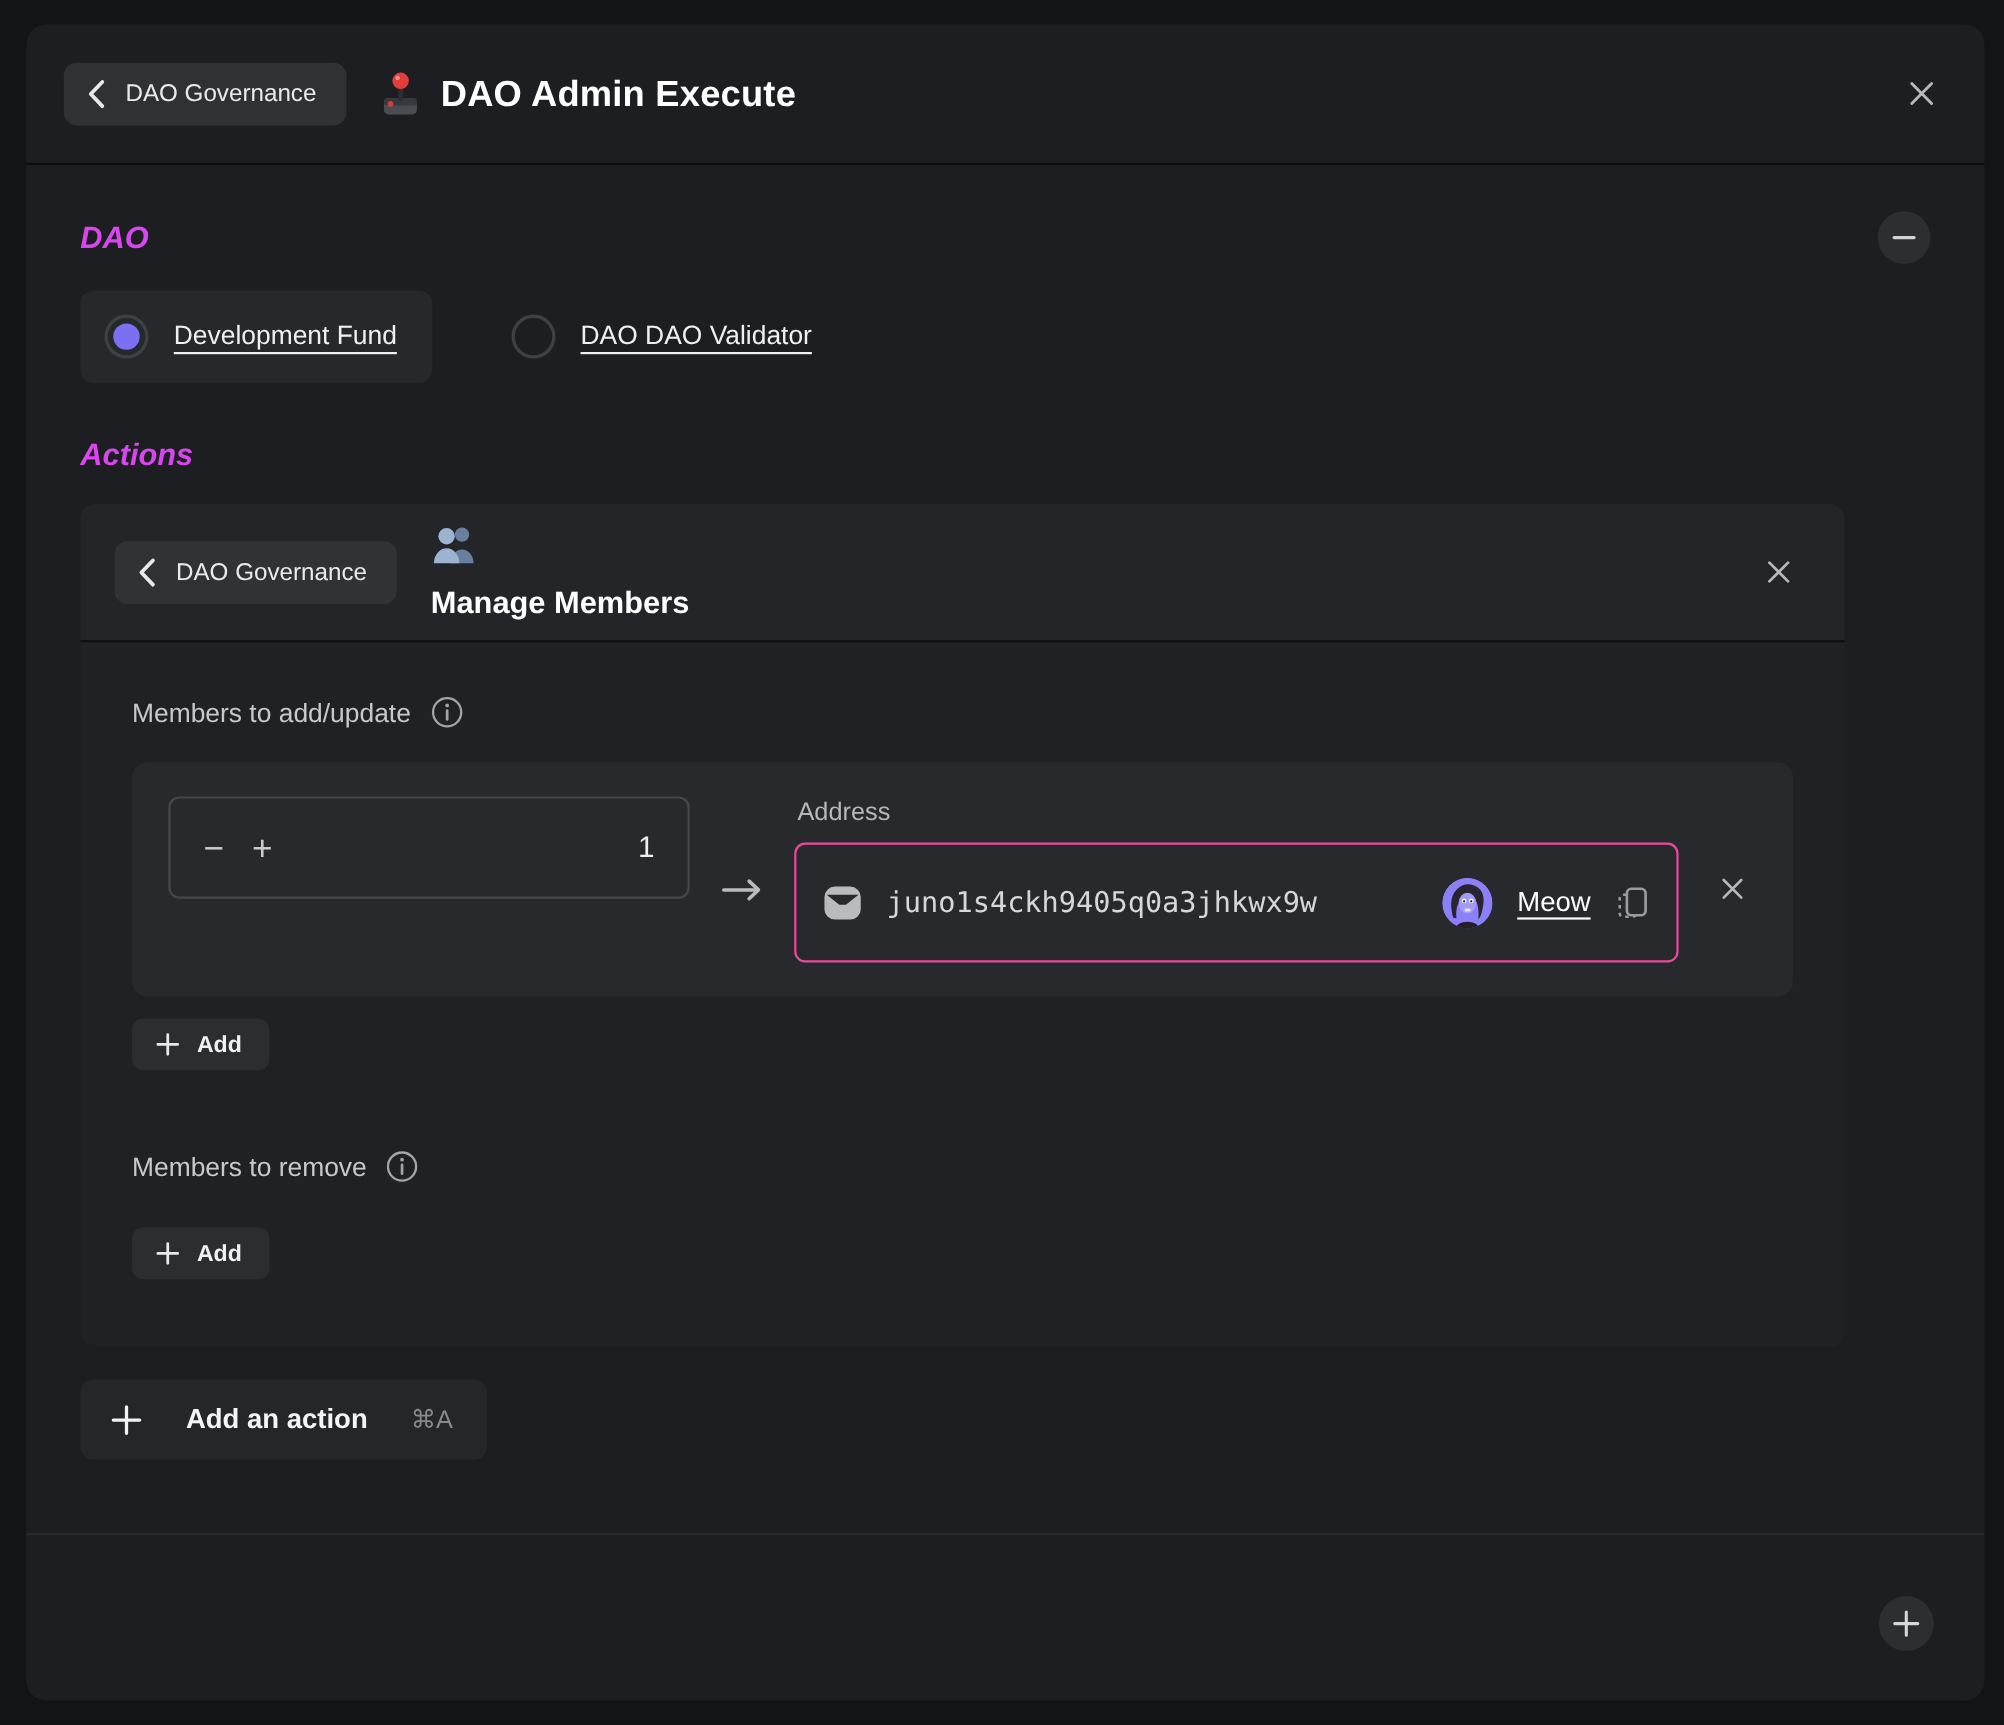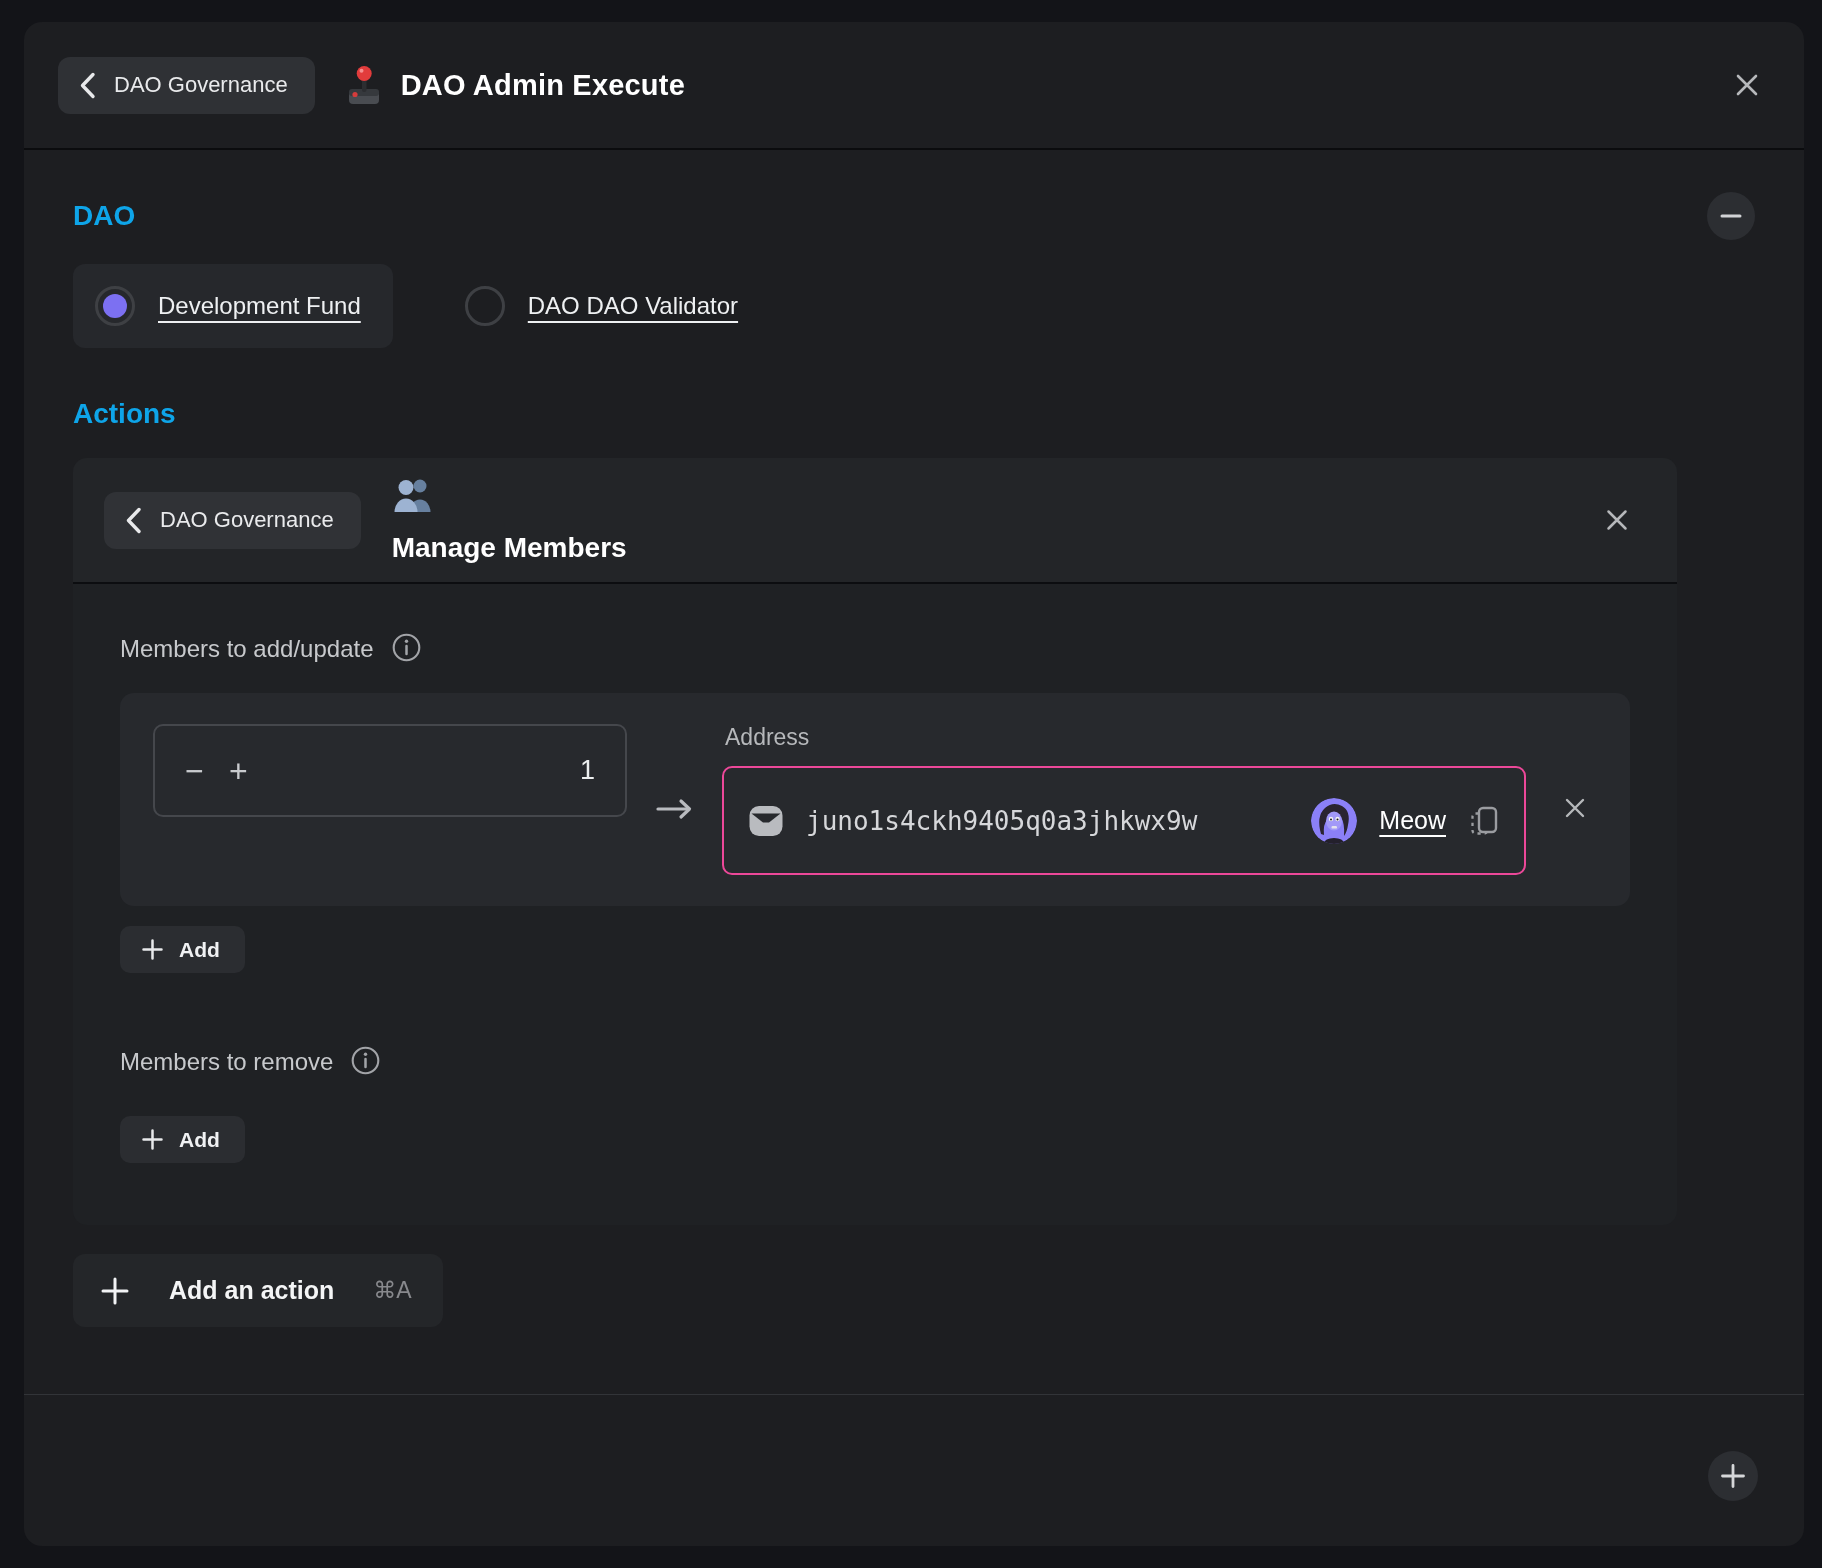--- a/index.html
+++ b/index.html
@@ -22,30 +22,30 @@
     height:128px; padding:0 40px 0 34px;
     border-bottom:2px solid #0b0c0e;
   }
   .back-pill {
     display:flex; align-items:center; gap:17px;
     background:#2f3135; border:none; cursor:pointer;
     border-radius:12px; height:57px; padding:0 27px 0 20px;
     color:#e9eaec; font-size:22px; font-family:inherit;
   }
   .title-wrap { display:flex; align-items:center; gap:17px; margin-left:29px; }
-  .panel-title { font-size:29px; font-weight:700; color:#ffffff; letter-spacing:.2px; }
+  .panel-title { font-size:33px; font-weight:700; color:#ffffff; letter-spacing:.2px; }
   .icon-btn {
     background:none; border:none; cursor:pointer;
     display:flex; align-items:center; justify-content:center; padding:0;
   }
   .header-close { margin-left:auto; width:34px; height:34px; }
   
   .content { padding:0 49px; }
   .section-row { margin-top:42px; display:flex; align-items:center; }
-  .section-heading { font-size:28px; font-weight:700; color:#0ea5e9; }
+  .section-heading { font-size:28px; font-weight:700; color:#d946ef;font-style:italic; }
   .minus-fab {
     margin-left:auto; width:48px; height:48px; border-radius:50%;
     background:#2c2e32; border:none; cursor:pointer;
     display:flex; align-items:center; justify-content:center;
   }
   
   .radio-row { margin-top:24px; display:flex; align-items:center; gap:50px; }
   .radio-option {
     display:flex; align-items:center; gap:23px;
     height:84px; padding:0 32px 0 22px; border-radius:12px;

